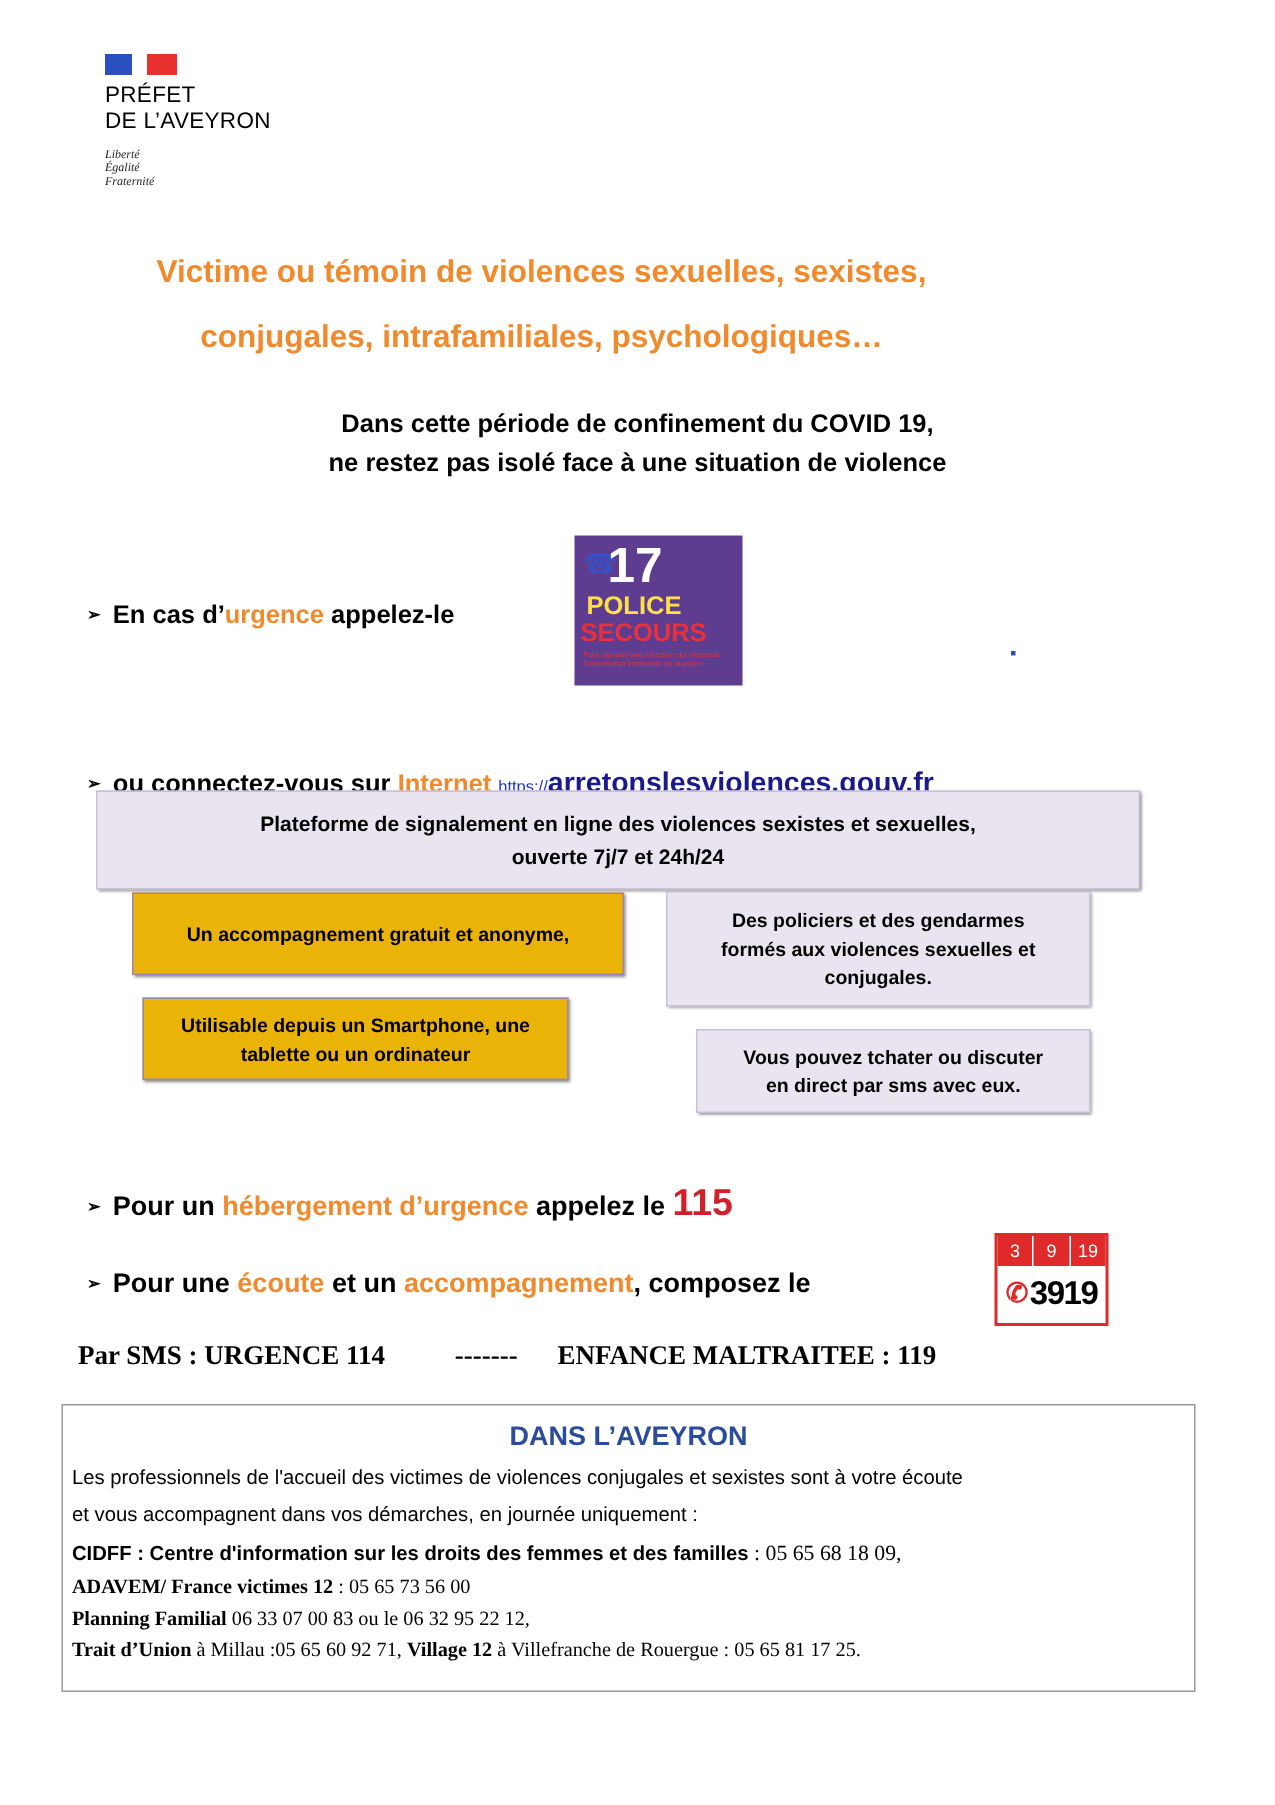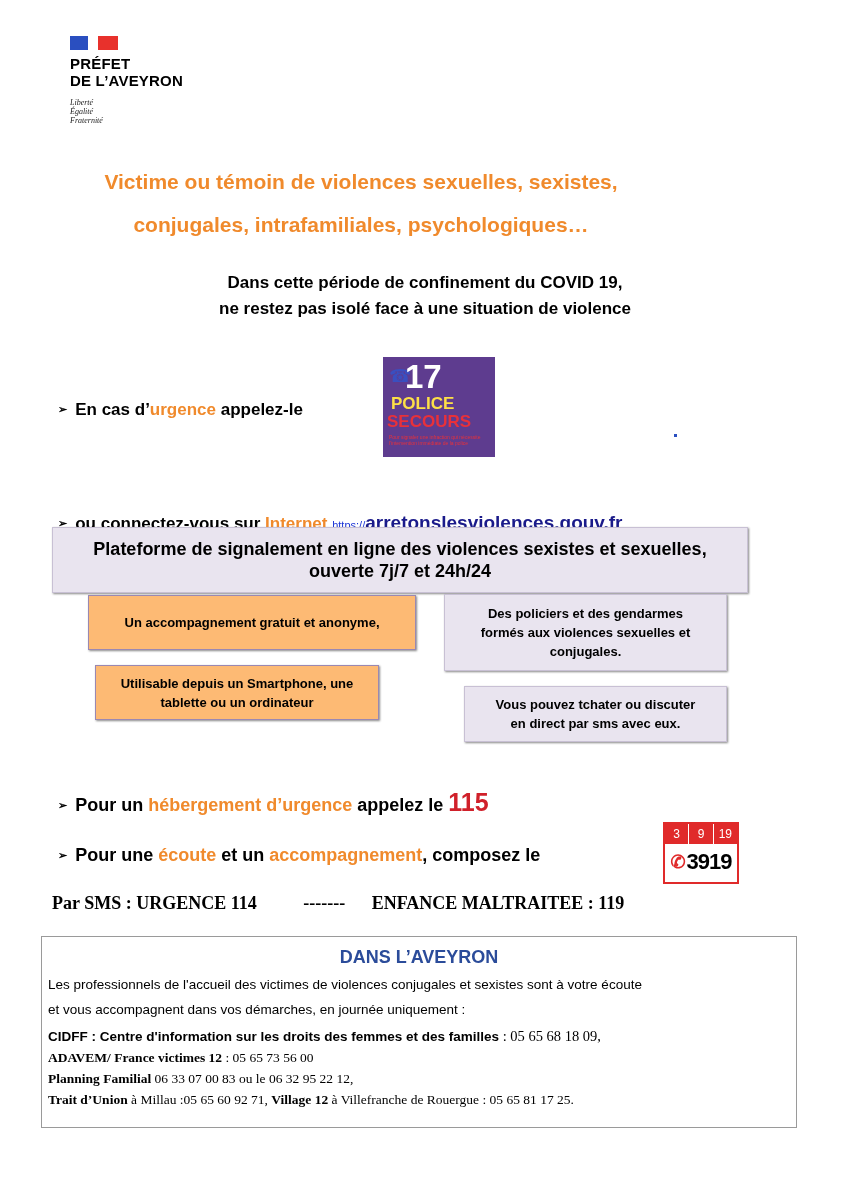--- a/index.html
+++ b/index.html
@@ -3,21 +3,21 @@
 <meta charset="utf-8">
 <style>
   html, body { margin:0; padding:0; background:#fff; }
   body { width:850px; height:1203px; position:relative; overflow:hidden; font-family:"Liberation Sans", sans-serif; color:#000; }
   .abs { position:absolute; }
   
   .flag { left:70px; top:36px; width:48px; height:14px; display:flex; }
   .flag .b { width:18px; height:14px; background:#2a4fc0; }
   .flag .w { width:10px; height:14px; background:#fff; }
   .flag .r { width:20px; height:14px; background:#e8312c; }
-  .pref { left:70px; top:55px; font-weight:bold; font-size:15px; line-height:17px; letter-spacing:0.2px; }
+  .pref { left:70px; top:55px; font-weight:normal; font-size:15px; line-height:17px; letter-spacing:0.2px; }
   .motto { left:70px; top:98px; font-family:"Liberation Serif", serif; font-style:italic; font-size:8px; line-height:9px; color:#222; }
   
   .title { left:0; width:722px; text-align:center; color:#f08a2c; font-weight:bold; font-size:21px; }
   .subtitle { left:0; width:850px; text-align:center; font-weight:bold; font-size:17px; line-height:26px; }
   .bullet-line { left:58px; font-weight:bold; font-size:17px; white-space:nowrap; }
   .arrow { font-size:11px; margin-right:8px; vertical-align:2px; }
   .orange { color:#f08a2c; }
   .red { color:#d0202a; }
   .link-small { color:#1a33d6; font-size:11px; text-decoration:underline; font-weight:normal; }
   .link-big { color:#1a1a8a; text-decoration:underline; font-size:19px; }
@@ -25,21 +25,21 @@
   .police { left:383px; top:357px; width:112px; height:100px; background:#5e3c8f; }
   .police .num { position:absolute; left:22px; top:2px; color:#fff; font-weight:bold; font-size:33px; line-height:36px; }
   .police .phone { position:absolute; left:6px; top:8px; color:#3a4fc0; font-size:18px; }
   .police .l1 { position:absolute; left:8px; top:38px; color:#fde047; font-weight:bold; font-size:17px; line-height:18px; }
   .police .l2 { position:absolute; left:4px; top:56px; color:#e8313a; font-weight:bold; font-size:17px; line-height:18px; }
   .police .small { position:absolute; left:6px; top:77px; width:100px; color:#e8313a; font-size:5px; line-height:6px; }
   .dot { left:674px; top:434px; width:3px; height:3px; background:#2a4fc0; }
   
   .box { text-align:center; font-weight:bold; font-size:13px; line-height:19px; box-shadow:1px 1px 2px #888; display:flex; align-items:center; justify-content:center; }
   .lav { background:#e9e4ef; border:1px solid #c8c0d4; }
-  .pur { background:#fdba74; border:1px solid #9a88b2; }
+  .pur { background:#eab308; border:1px solid #9a88b2; }
   
   .b3919 { left:663px; top:822px; width:72px; height:58px; border:2px solid #e02a2a; background:#fff; }
   .b3919 .top { display:flex; height:20px; background:#e02a2a; }
   .b3919 .top span { flex:1; color:#fff; font-size:12px; text-align:center; line-height:20px; border-right:1px solid #fff; }
   .b3919 .top span:last-child { border-right:none; }
   .b3919 .bot { height:36px; display:flex; align-items:center; justify-content:center; font-weight:bold; font-size:22px; letter-spacing:-1px; }
   .b3919 .bot .ph { color:#e02a2a; margin-right:2px; font-size:18px; }
   
   .sms { left:52px; top:893px; font-family:"Liberation Serif", serif; font-weight:bold; font-size:18px; white-space:nowrap; }
   
@@ -83,21 +83,21 @@
   <span class="l2">SECOURS</span>
   <span class="small">Pour signaler une infraction qui nécessite l'intervention immédiate de la police</span>
 </div>
 <div class="abs dot"></div>
 
 <div class="abs bullet-line" style="top:488px;margin-top:24px;">
   <span class="arrow">➢</span><span>ou connectez-vous sur </span><span class="orange">Internet</span>
   <a style="text-decoration:none;"><span class="link-small">https://</span><span class="link-big">arretonslesviolences.gouv.fr</span></a>
 </div>
 
-<div class="abs box lav" style="left:52px; top:527px; width:694px; height:64px; flex-direction:column; font-size:18px; line-height:22px;text-align:right;">
+<div class="abs box lav" style="left:64px; top:527px; width:694px; height:64px; flex-direction:column; font-size:14px; line-height:22px;text-align:right;">
   <div>Plateforme de signalement en ligne des violences sexistes et sexuelles,</div>
   <div>ouverte 7j/7 et 24h/24</div>
 </div>
 
 <div class="abs box pur" style="left:88px; top:595px; width:326px; height:53px; flex-direction:column;">
   <div>Un accompagnement  gratuit et anonyme,</div>
 </div>
 <div class="abs box lav" style="left:444px; top:594px; width:281px; height:75px; flex-direction:column;">
   <div>Des policiers et des gendarmes</div>
   <div>formés aux violences sexuelles et</div>

